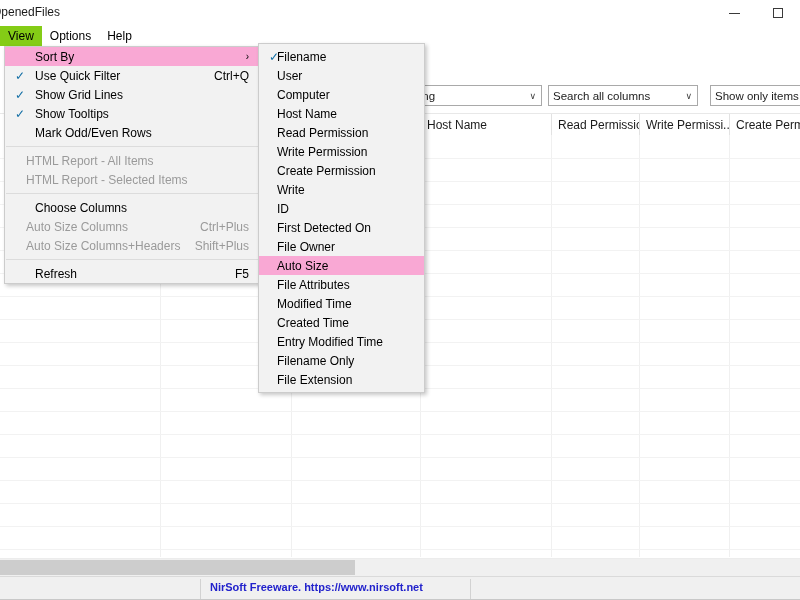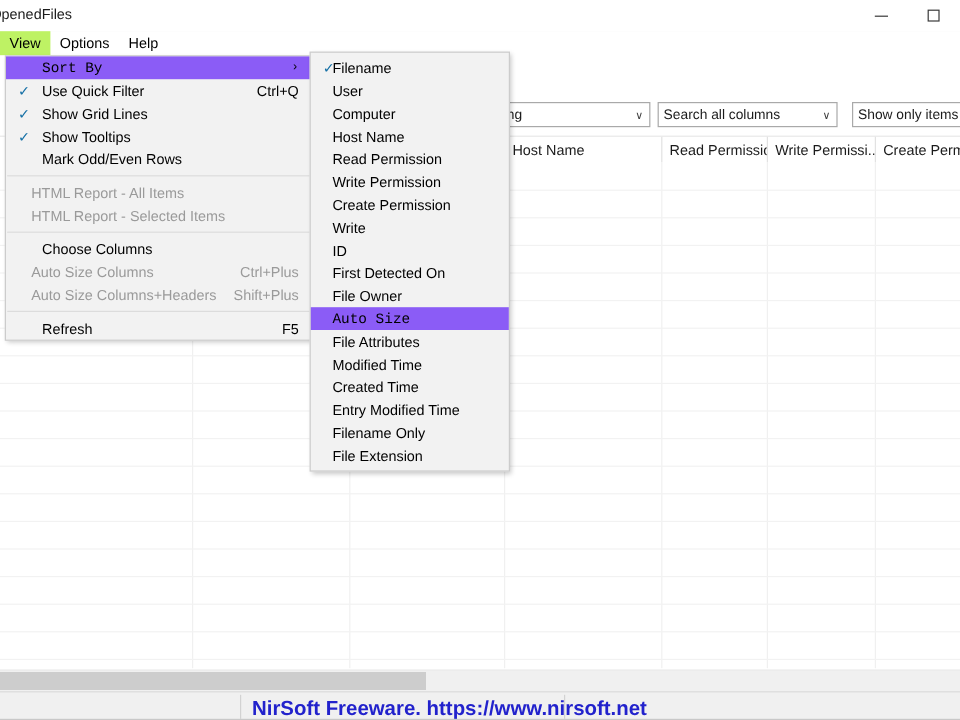--- a/index.html
+++ b/index.html
@@ -70,21 +70,21 @@
     font-size: 12px;
   }
   .menubar-item {
     padding: 0 8px;
     display: flex;
     align-items: center;
     color: #000000;
     white-space: nowrap;
   }
   .menubar-item.active {
-    background: #bef264;
+    background: #84cc16;
   }
 
   
   .menu-popup {
     position: absolute;
     background: #f2f2f2;
     border: 1px solid #cccccc;
     box-sizing: border-box;
     font-size: 12px;
     box-shadow: 2px 2px 4px rgba(0,0,0,0.22);
@@ -120,22 +120,21 @@
     right: 10px;
     color: #000000;
   }
   .mi-arrow {
     position: absolute;
     right: 10px;
     font-size: 10px;
     color: #000000;
   }
   .mi.highlight {
-    background: #8b5cf6;
-    font-family: Liberation Mono, monospace;
+    background: #f9a8d4;
   }
   .mi.disabled .mi-label,
   .mi.disabled .mi-accel {
     color: #9a9a9a;
     margin-left: 21px;
   }
   .mi-sep {
     height: 1px;
     margin: 4px 1px 4px 1px;
     background: #dcdcdc;
@@ -247,21 +246,21 @@
   }
   .sb-sep {
     position: absolute;
     top: 2px;
     width: 1px; height: 20px;
     background: #d2d2d2;
   }
   .sb-link {
     position: absolute;
     left: 210px; top: 4px;
-    font-size: 17px;
+    font-size: 11px;
     font-weight: bold;
     color: #2222cc;
     white-space: nowrap;
   }
 
   
   .bottom-edge {
     position: absolute;
     left: 0; top: 599px;
     width: 800px; height: 1px;

